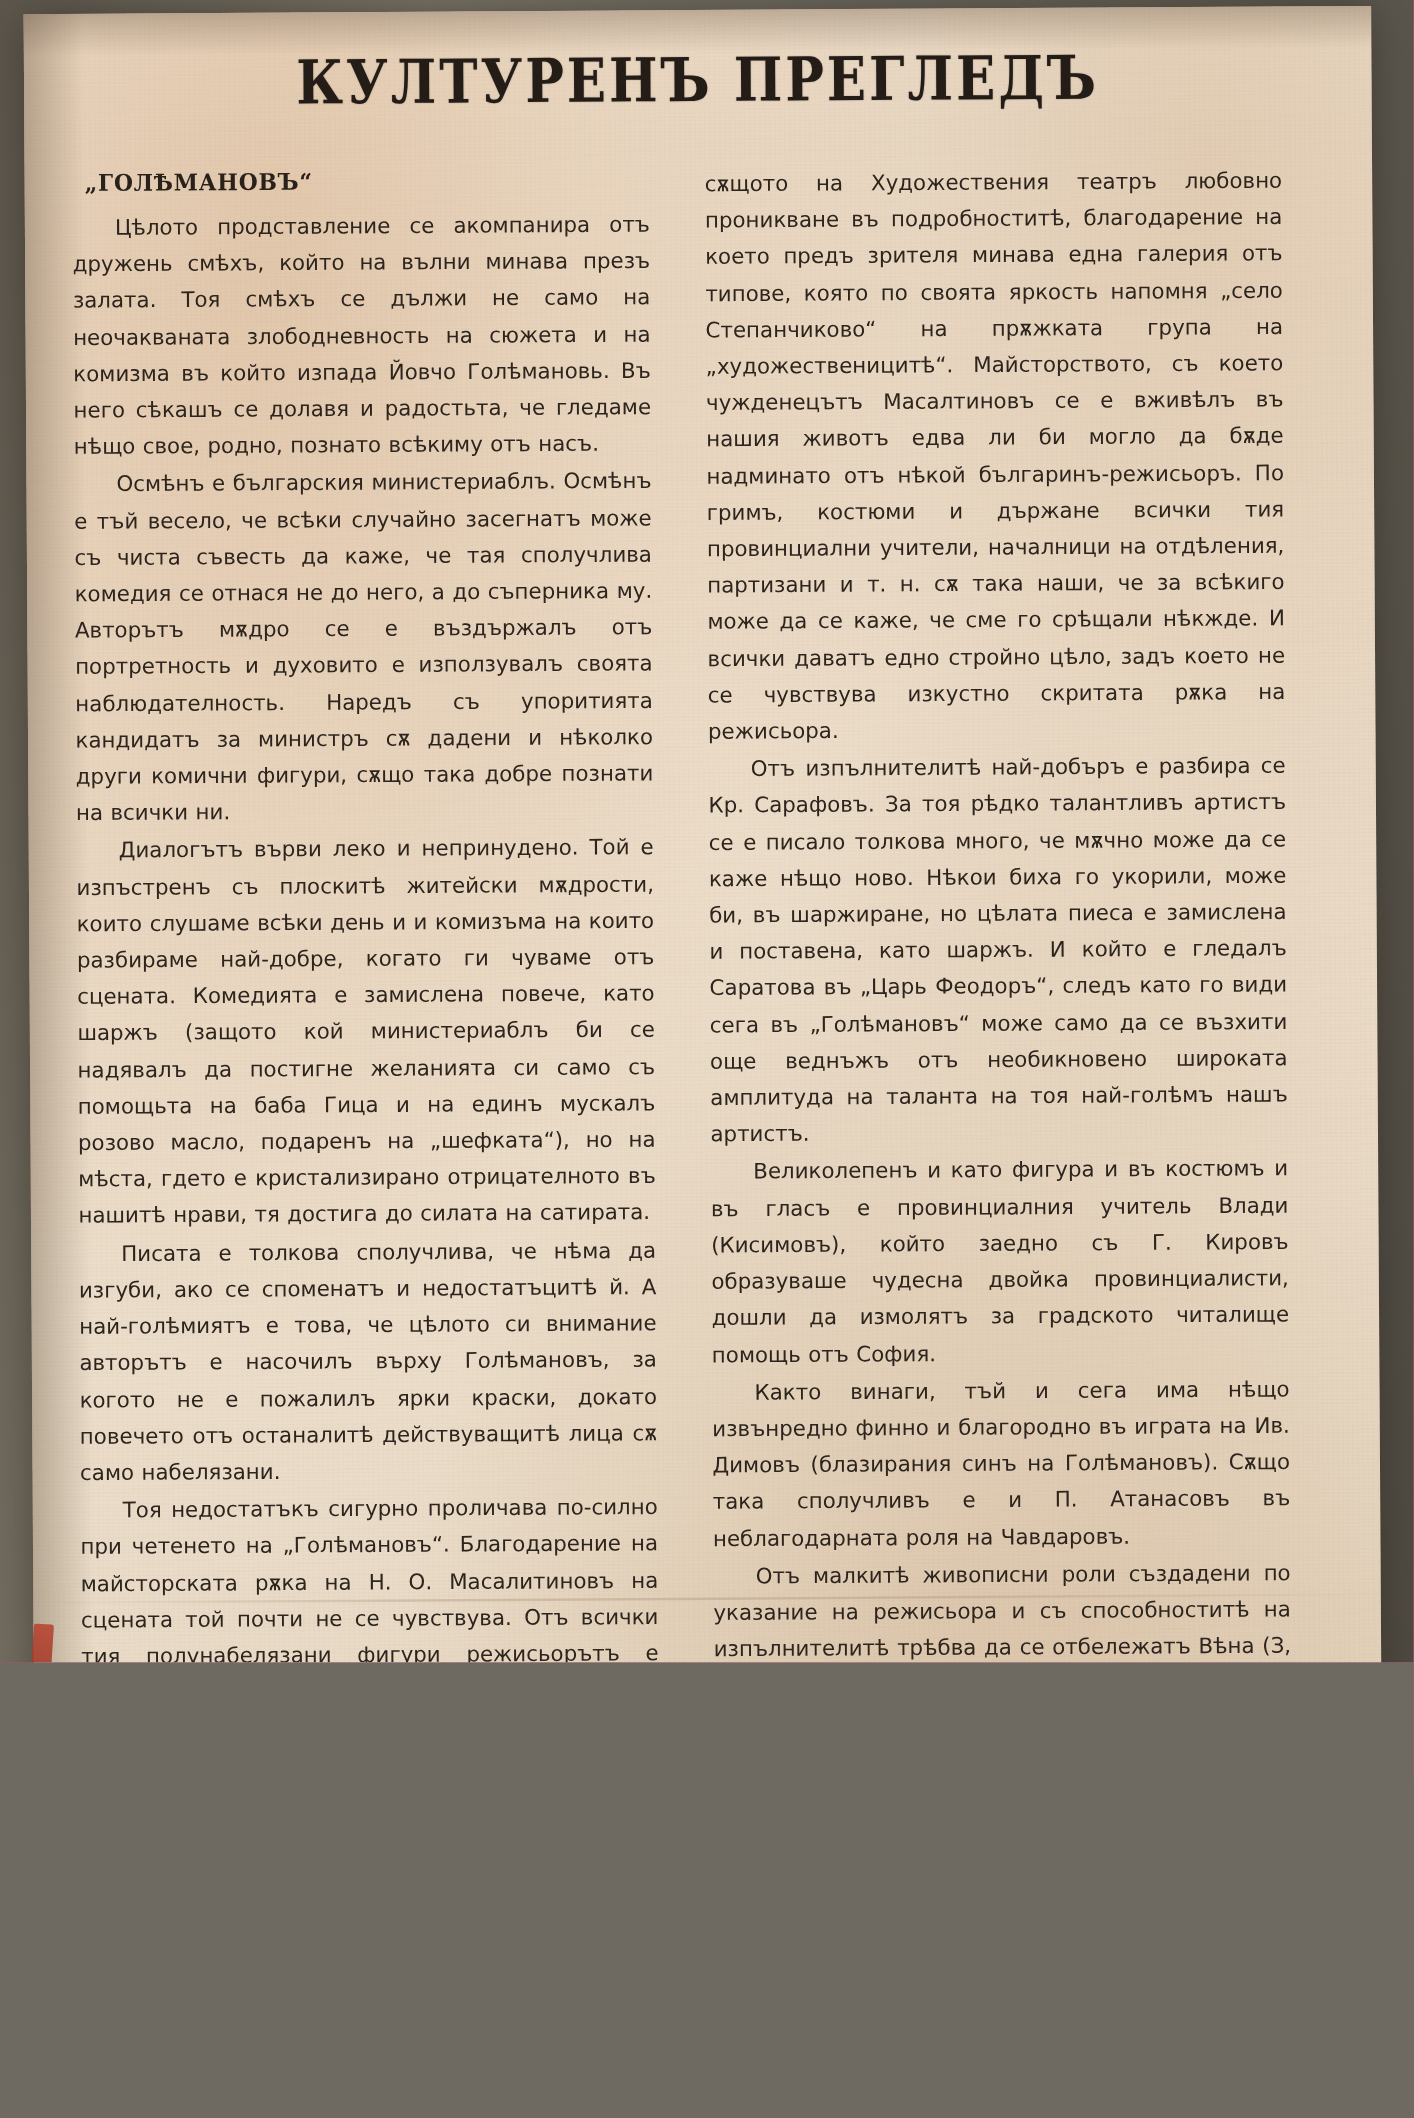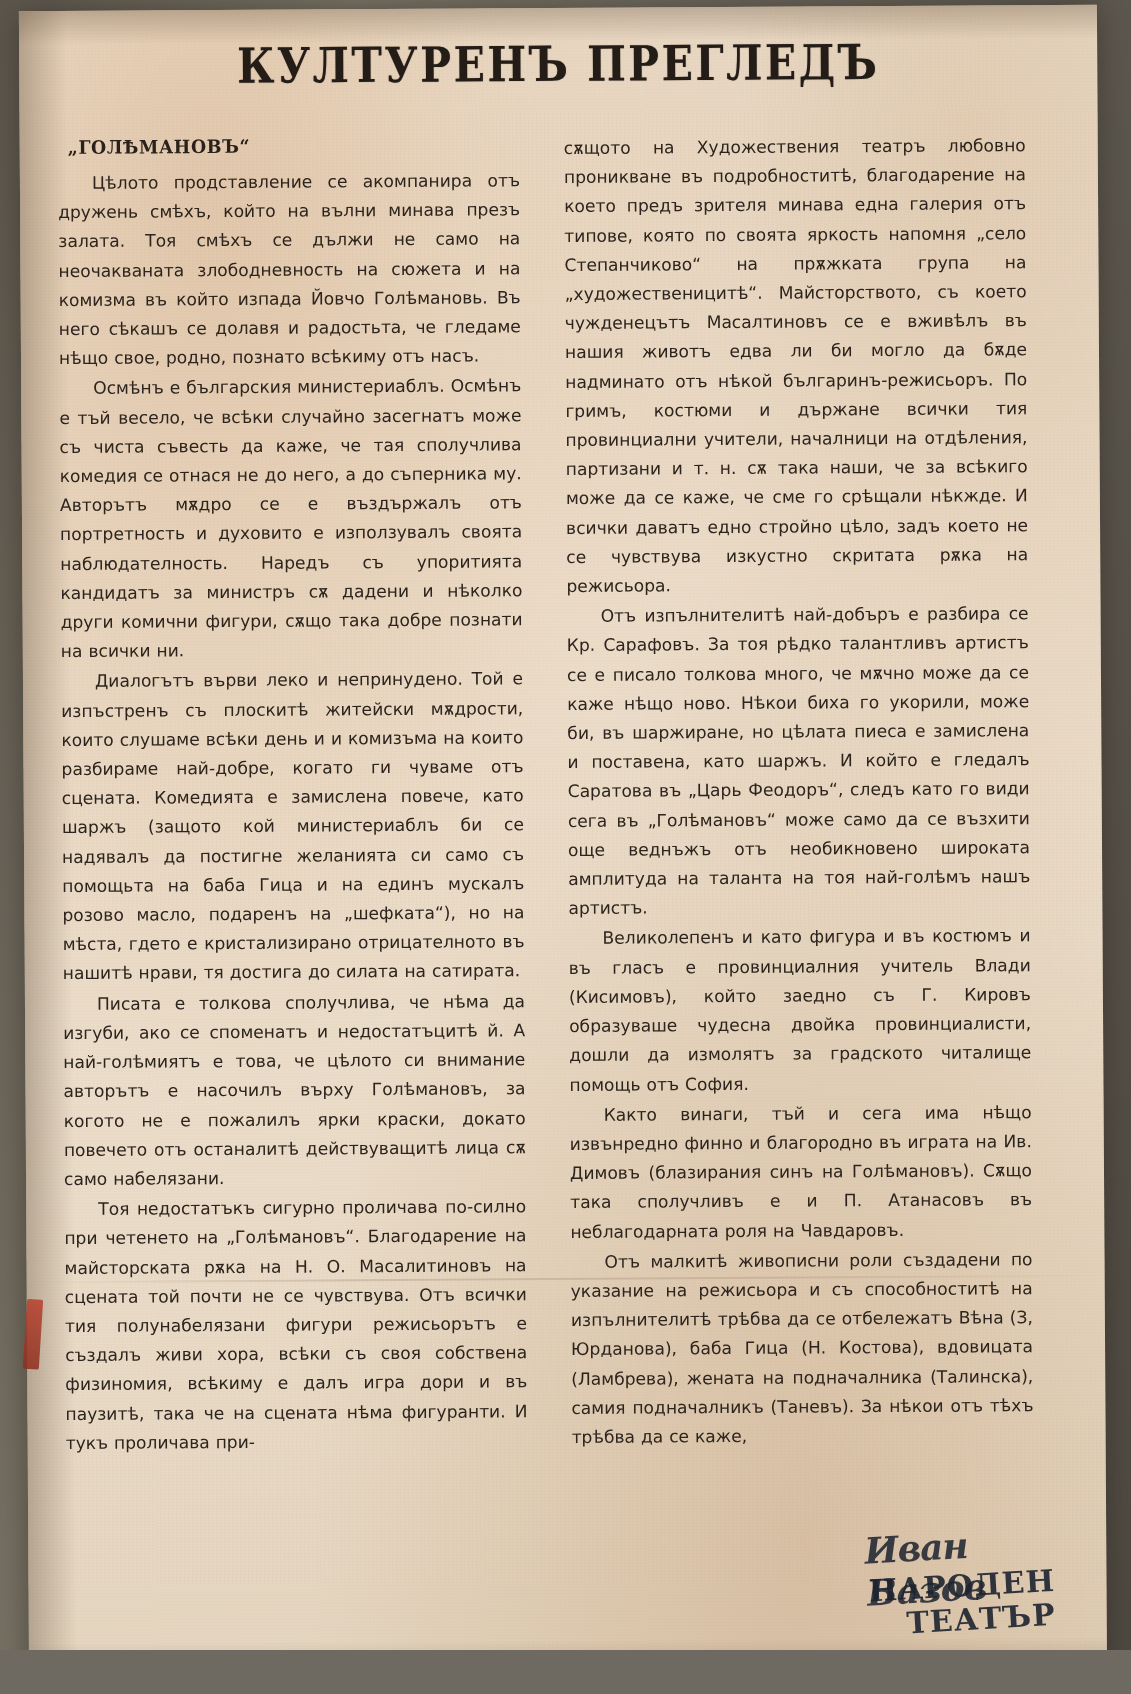--- a/index.html
+++ b/index.html
@@ -3,21 +3,21 @@
 <meta charset="utf-8">
 <style>
   html, body {
     margin: 0;
     padding: 0;
     background: #6e6a62;
   }
   .page {
     position: relative;
     width: 1131px;
-    height: 1650px;
+    height: 1330px;
     overflow: hidden;
     background: #ec4899;
     font-family: "DejaVu Sans", sans-serif;
   }
   
   .scan-backdrop {
     position: absolute;
     inset: 0;
     background:
       linear-gradient(100deg, #5d574d 0%, #7d776a 25%, #6a655b 60%, #4f4a42 100%);

